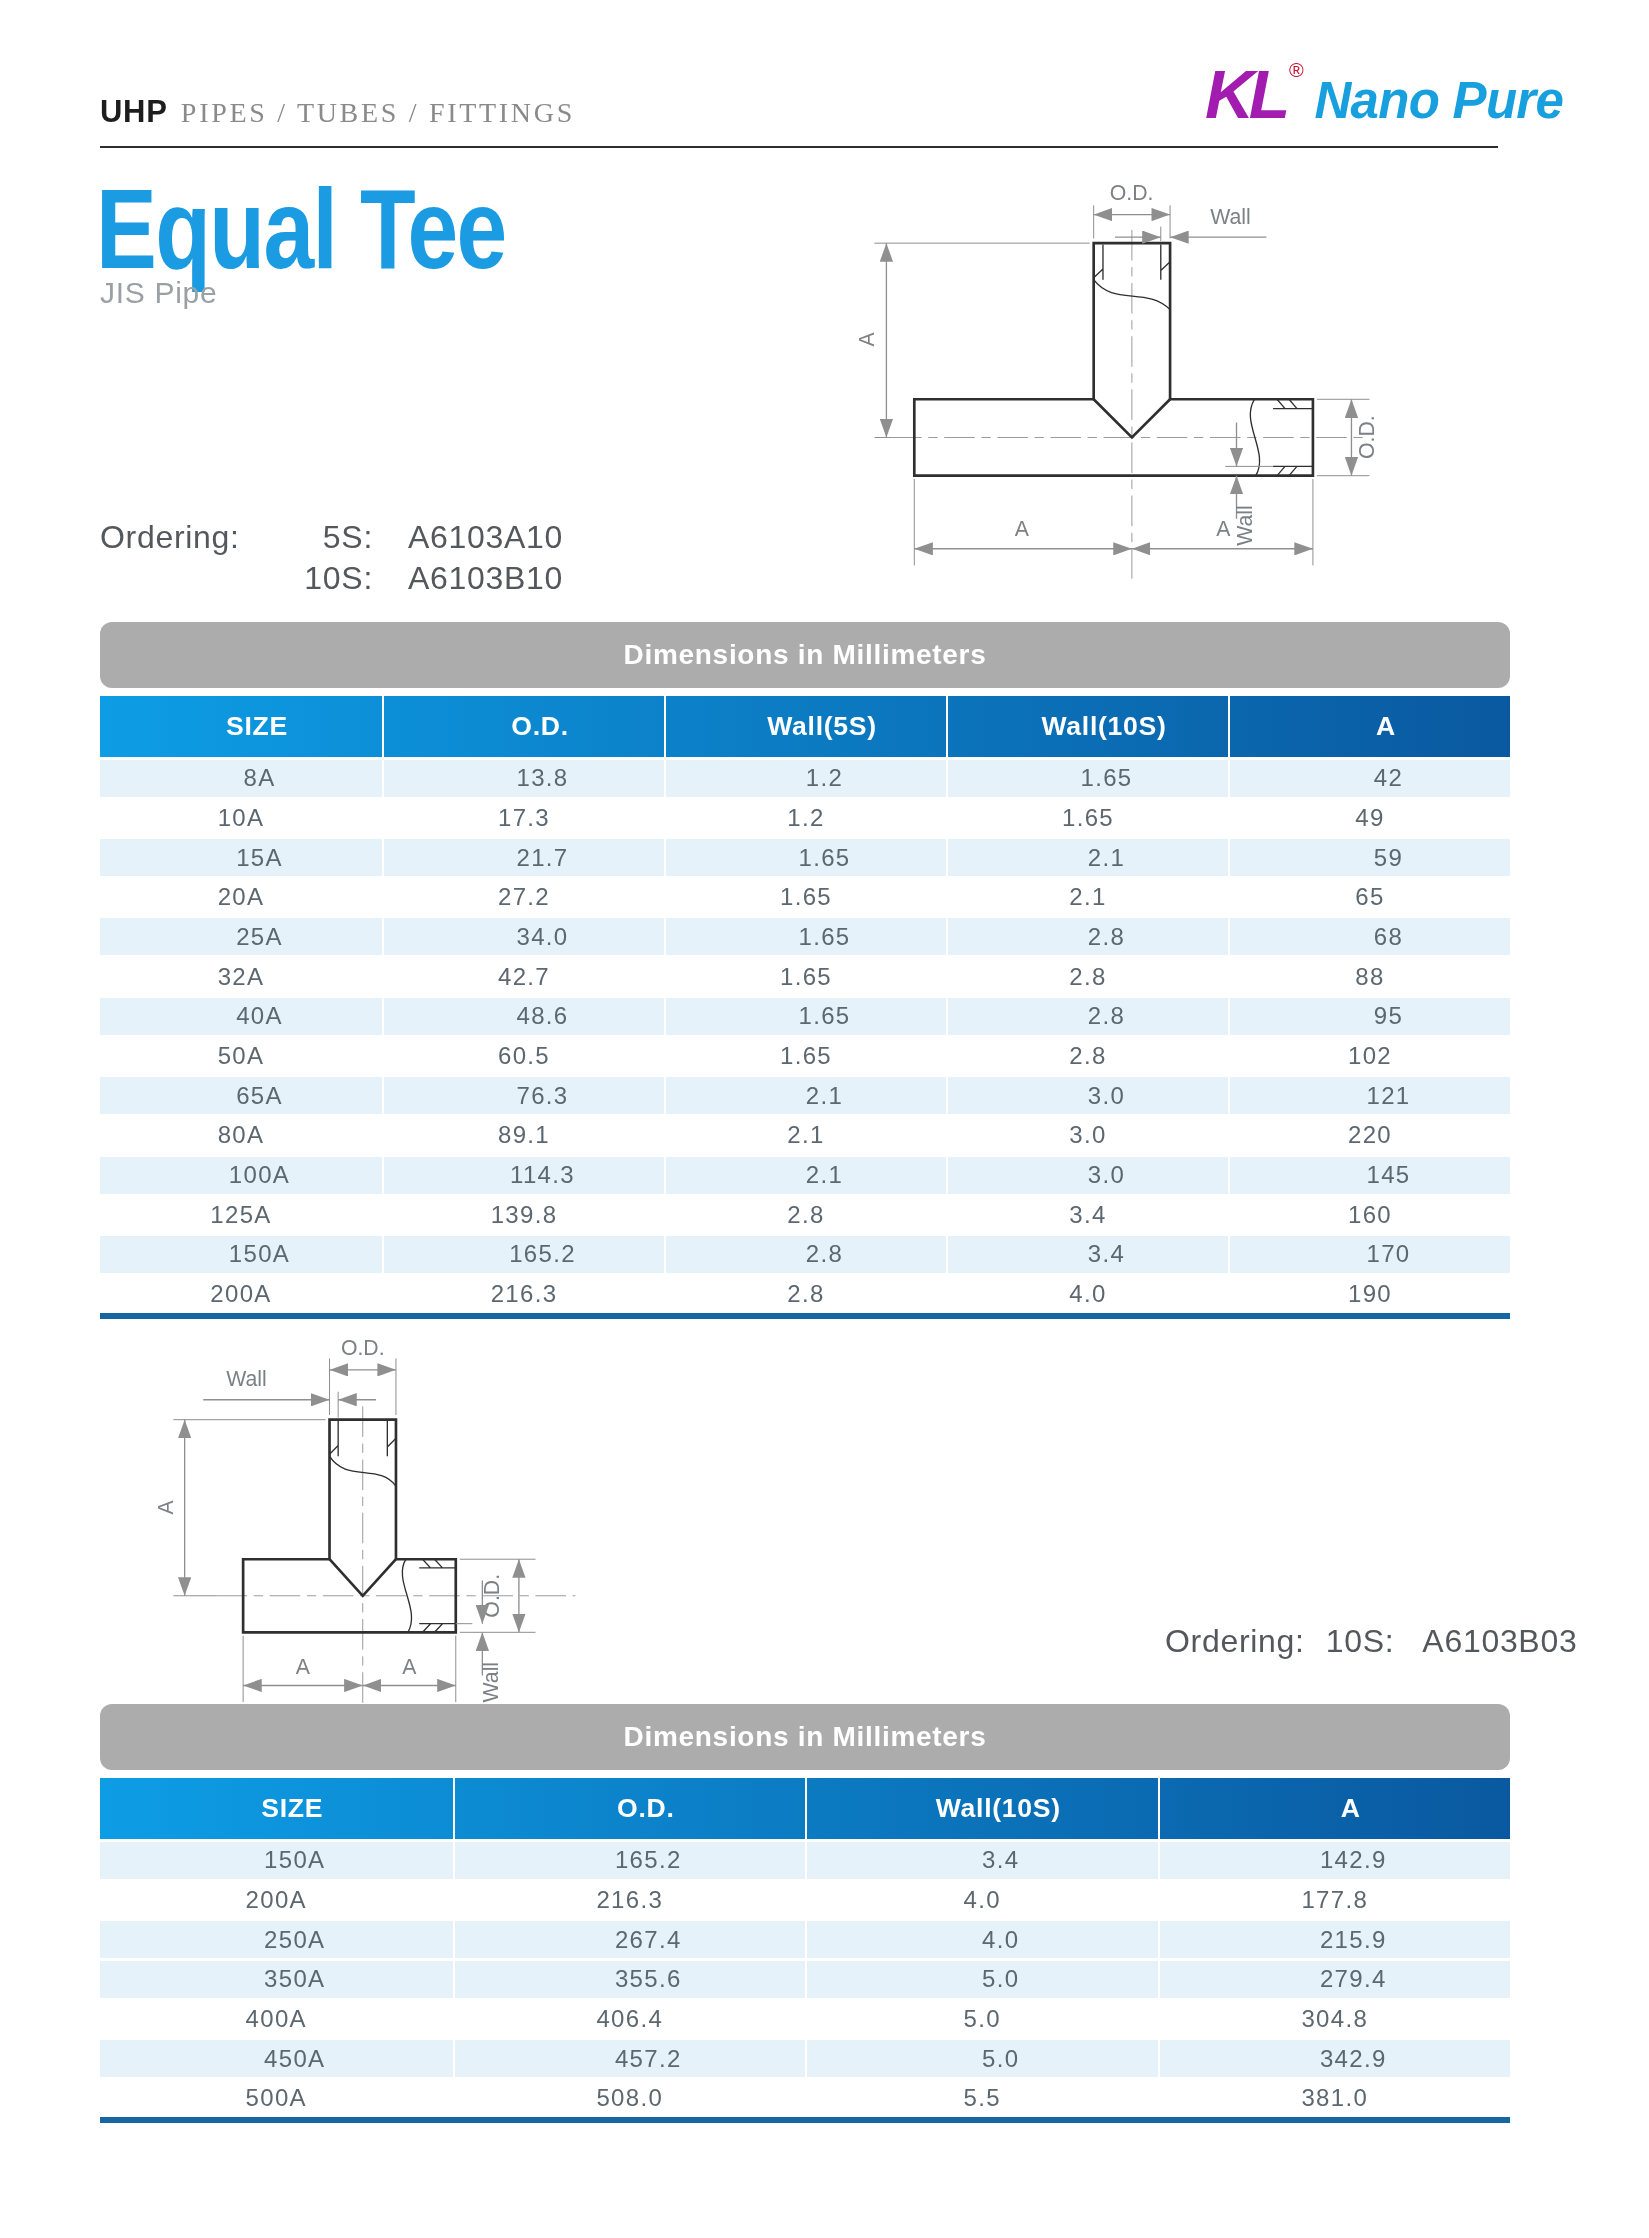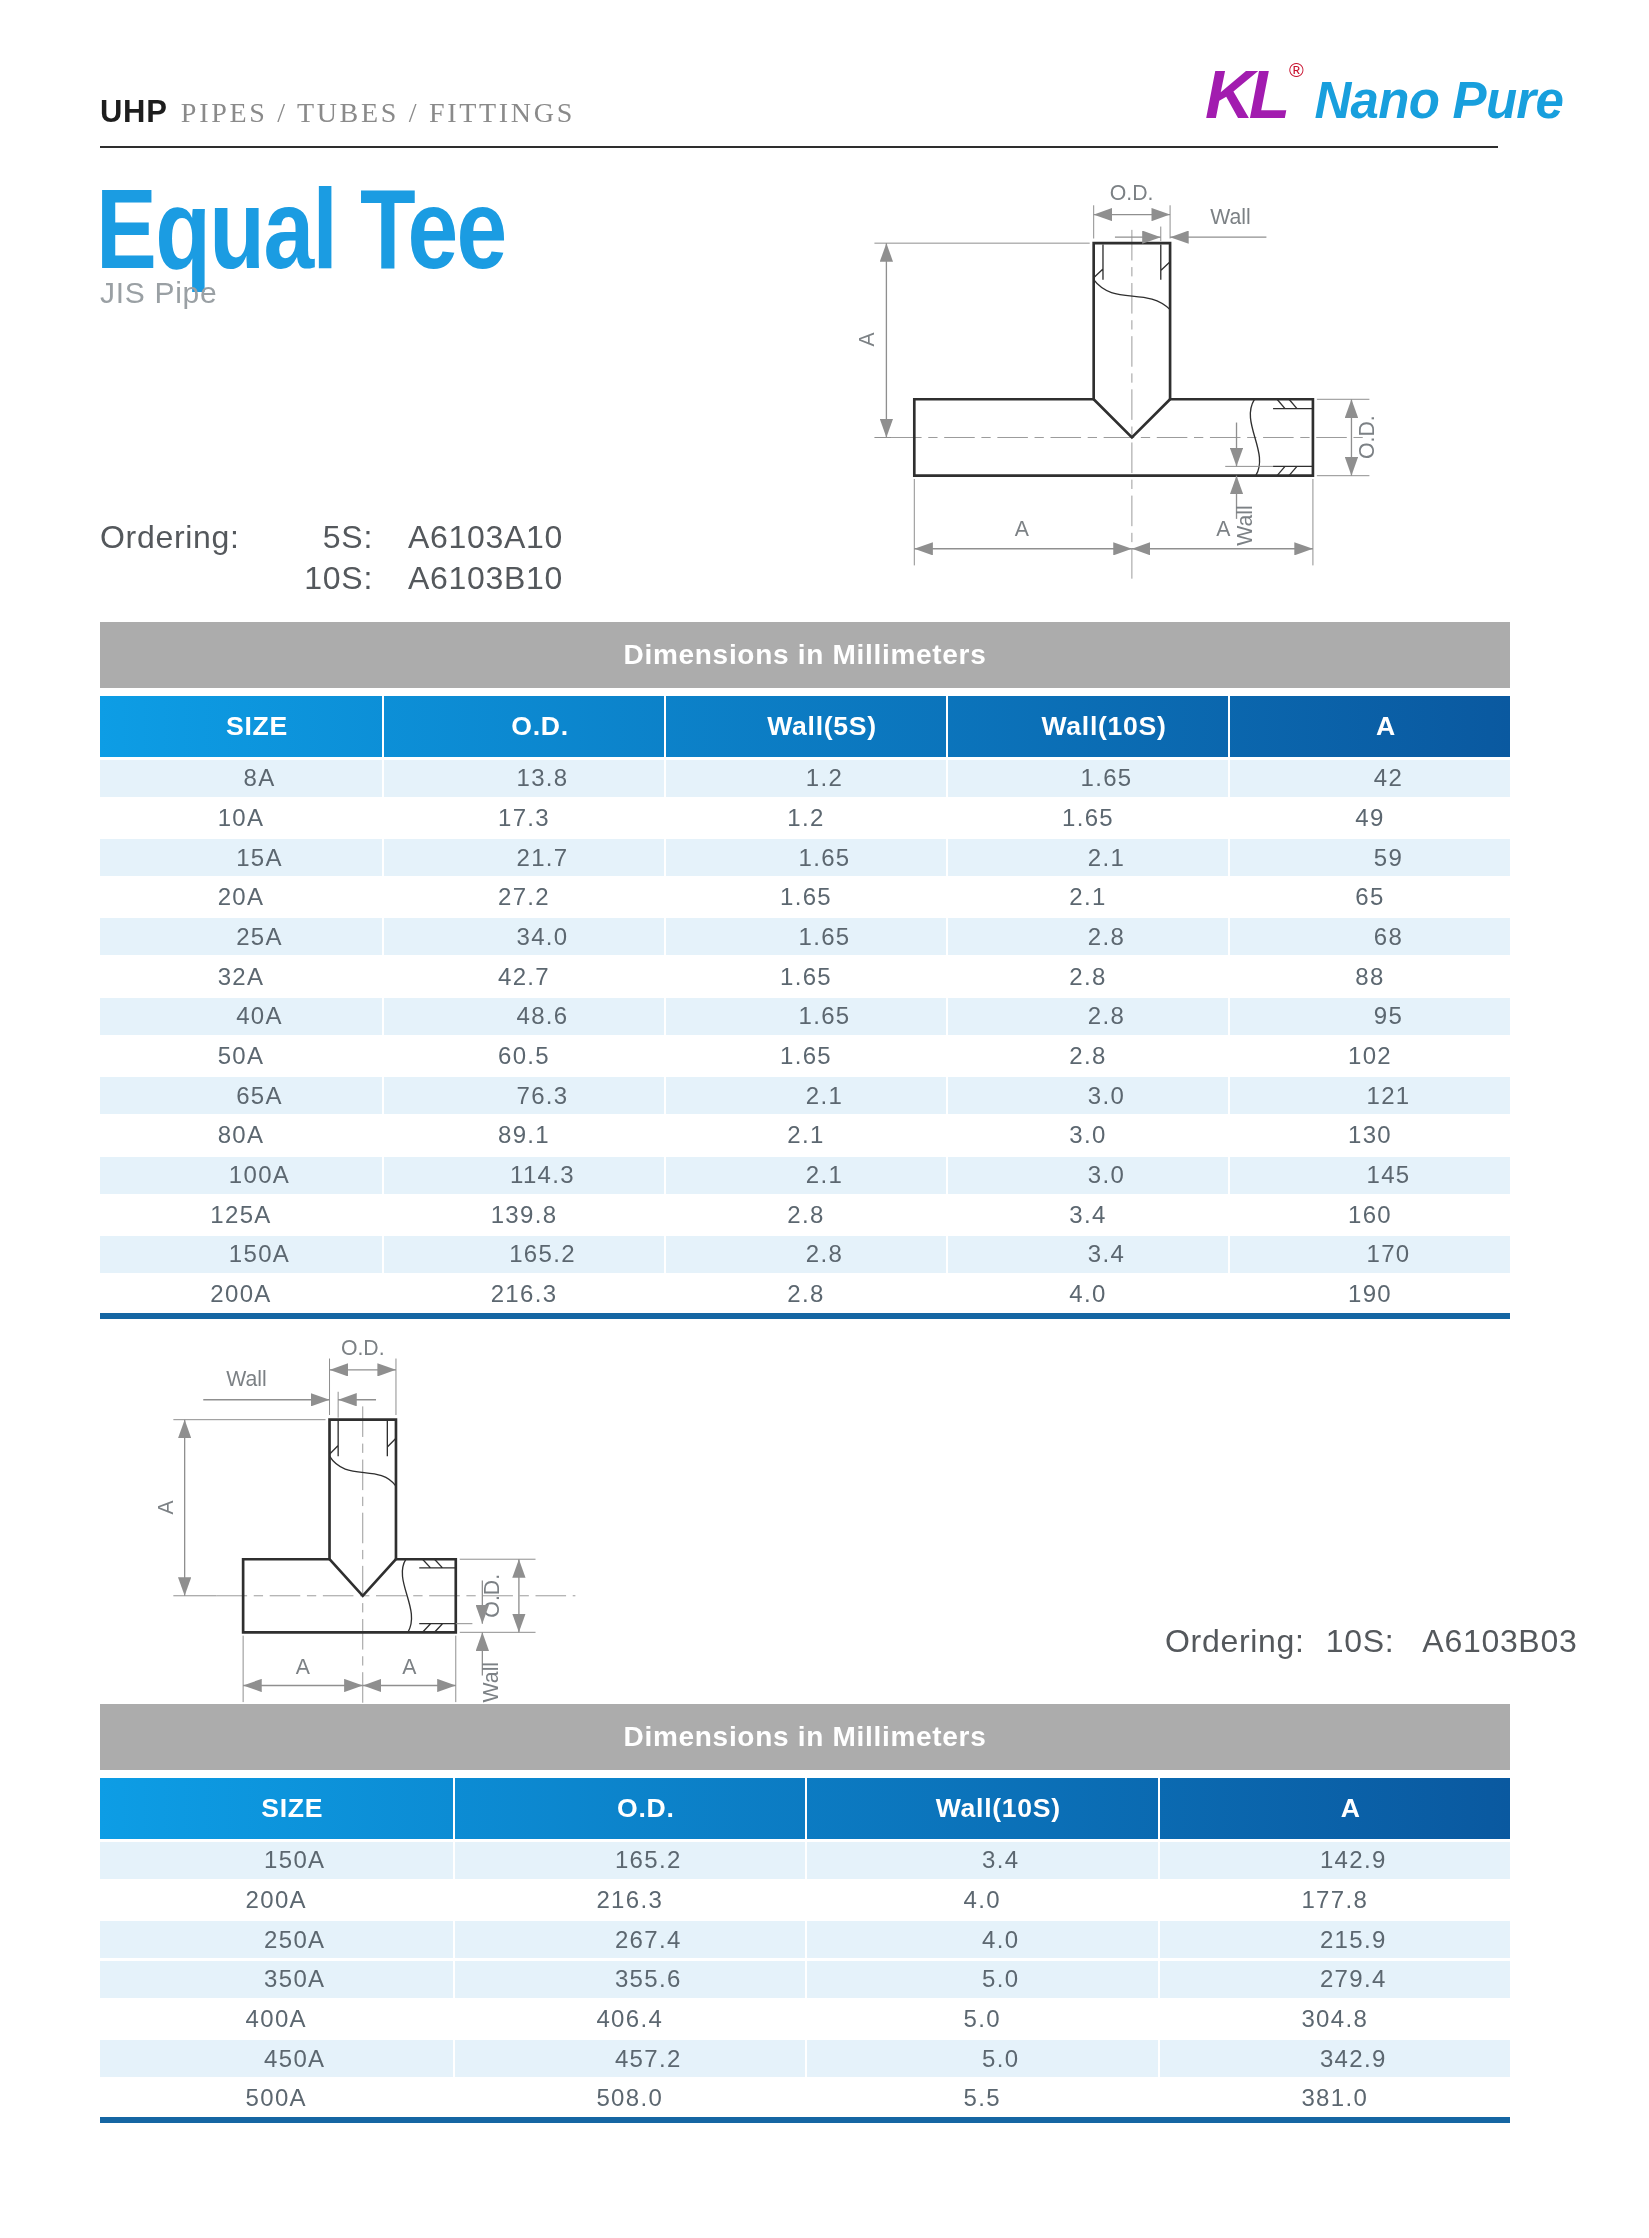--- a/index.html
+++ b/index.html
@@ -30,21 +30,21 @@
   .o-key{width:100px;text-align:right;}
   .o-val{margin-left:35px;}
   #ordering-top{left:100px;top:517px;}
   #ordering-bottom{left:1165px;top:1621px;}
 
   
   .tbl{left:100px;width:1410px;}
   #table1{top:622px;}
   #table2{top:1704px;}
   .caption{height:66px;line-height:66px;background:#ACACAC;color:#ffffff;font-size:28px;
-           font-weight:bold;text-align:center;letter-spacing:0.7px;}
+           font-weight:bold;text-align:center;letter-spacing:0.7px;border-radius:12px;}
   .thead{display:flex;height:61px;margin-top:8px;margin-bottom:2.7px;
          background:linear-gradient(90deg,#0D9DE5 0%,#0A59A0 100%);}
   .tcell{box-sizing:border-box;display:flex;align-items:center;justify-content:center;}
   .t5 .tcell{width:20%;}
   .t4 .tcell{width:25%;}
   .tcell + .tcell{border-left:2.7px solid #ffffff;}
   .th{color:#ffffff;font-size:26.6px;font-weight:bold;letter-spacing:0.7px;background:transparent;padding-left:32px;}
   .tbody .trow{display:flex;height:37px;margin-bottom:2.7px;}
   .tbody .trow:last-child{margin-bottom:0;}
   .trow .tcell{font-size:24px;color:#5C6770;letter-spacing:1.3px;background:transparent;}
@@ -210,21 +210,21 @@
           <div class="tcell">76.3</div>
           <div class="tcell">2.1</div>
           <div class="tcell">3.0</div>
           <div class="tcell">121</div>
         </div>
         <div class="trow even">
           <div class="tcell">80A</div>
           <div class="tcell">89.1</div>
           <div class="tcell">2.1</div>
           <div class="tcell">3.0</div>
-          <div class="tcell">130</div>
+          <div class="tcell">220</div>
         </div>
         <div class="trow odd">
           <div class="tcell">100A</div>
           <div class="tcell">114.3</div>
           <div class="tcell">2.1</div>
           <div class="tcell">3.0</div>
           <div class="tcell">145</div>
         </div>
         <div class="trow even">
           <div class="tcell">125A</div>

